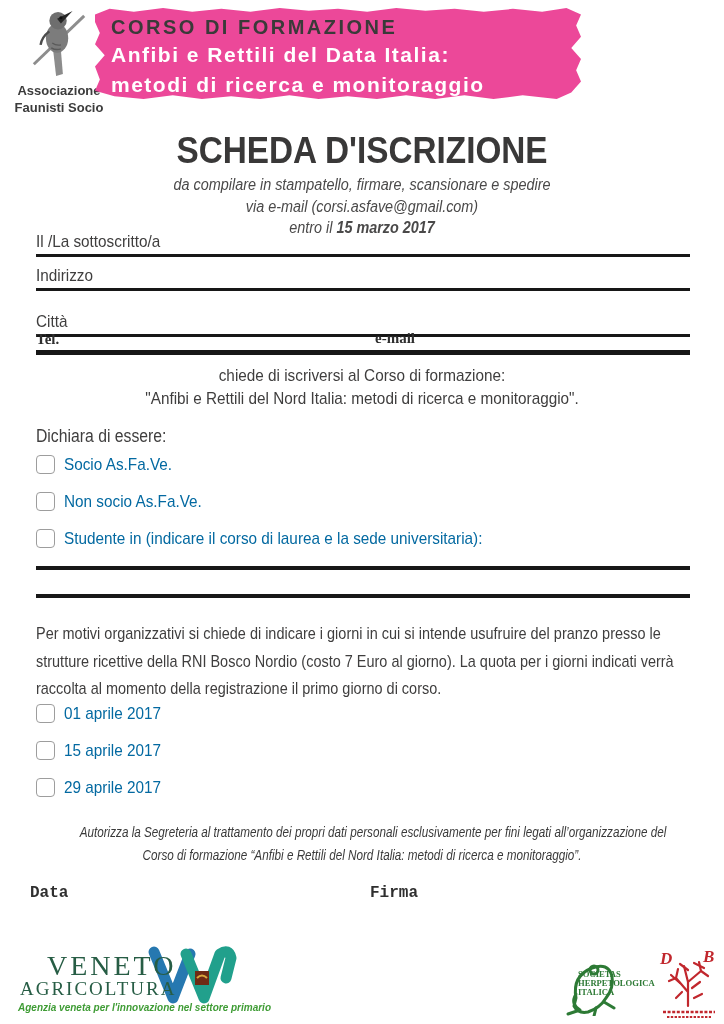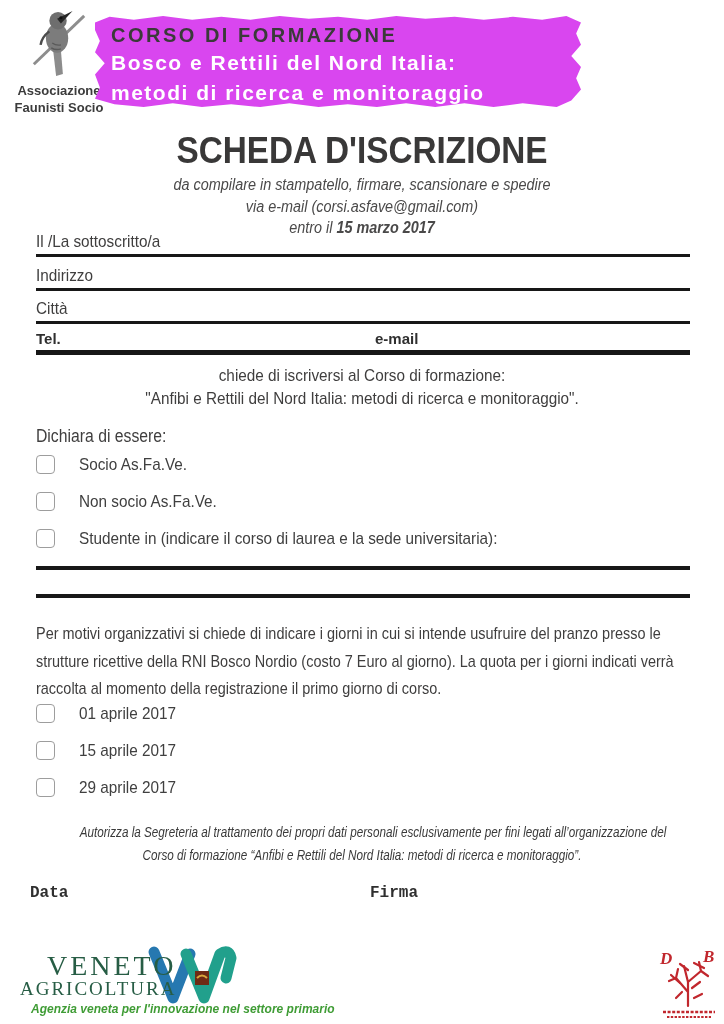--- a/index.html
+++ b/index.html
@@ -3,21 +3,21 @@
 <meta charset="utf-8">
 <style>
   html,body{margin:0;padding:0;background:#ffffff;}
   .page{position:relative;width:724px;height:1024px;background:#ffffff;overflow:hidden;
         font-family:"Liberation Sans",sans-serif;color:#3f3e3e;}
 
   
   .afv-logo{position:absolute;left:28px;top:6px;width:62px;height:72px;}
   .afv-name{position:absolute;left:4px;top:82px;width:110px;text-align:center;
             font-weight:bold;font-size:13px;line-height:17px;color:#3c3c3c;}
-  .banner{position:absolute;left:95px;top:15px;width:486px;height:93px;background:#d946ef;
+  .banner{position:absolute;left:95px;top:7px;width:486px;height:93px;background:#ec4899;
           clip-path:polygon(0% 8%,3% 2%,8% 5%,14% 1%,20% 5%,26% 2%,32% 5%,38% 1%,44% 4%,50% 2%,
           56% 5%,62% 1%,68% 4%,74% 2%,80% 5%,86% 2%,92% 5%,97% 1%,100% 8%,99% 20%,100% 32%,
           98% 44%,100% 56%,99% 68%,100% 80%,98% 92%,95% 99%,88% 95%,82% 99%,76% 95%,70% 99%,
           64% 95%,58% 99%,52% 96%,46% 99%,40% 95%,34% 99%,28% 96%,22% 99%,16% 95%,10% 99%,
           4% 96%,0% 90%,1% 78%,0% 64%,2% 52%,0% 40%,1% 28%,0% 16%);}
   .banner-inner{padding:7px 0 0 16px;}
   .banner-kicker{font-size:20px;letter-spacing:2.5px;color:#3a3a39;font-weight:600;line-height:26px;}
   .banner-line{font-size:21px;letter-spacing:1.5px;color:#ffffff;font-weight:600;line-height:30px;}
 
   
@@ -29,31 +29,31 @@
   .sub3{top:219px;font-size:16px;font-style:italic;color:#4a4949;}
   .sub3 b{font-style:italic;}
 
   
   .content{position:absolute;left:36px;top:0;width:654px;height:859px;}
   .nx{display:inline-block;transform:scaleX(0.9);transform-origin:0 50%;white-space:nowrap;}
   .field{position:absolute;left:0;width:100%;height:25px;}
   .flabel{font-size:17px;color:#3f3e3e;}
   .fline{position:absolute;left:0;bottom:0;width:100%;height:3px;background:#171717;}
   .fline.thick{height:5px;}
-  .mono{font-family:Liberation Sans, sans-serif;font-weight:bold;font-size:15px;color:#2f2f2f;}
+  .mono{font-family:Liberation Serif, serif;font-weight:bold;font-size:15px;color:#2f2f2f;}
   .emailpos{position:absolute;left:339px;top:0;}
 
   .reqline{position:absolute;left:0;width:724px;text-align:center;white-space:nowrap;
            transform:scaleX(0.9);font-size:17px;color:#3f3e3e;}
   .heading{position:absolute;left:0;font-size:17.5px;color:#3f3e3e;}
 
   .cbrow{position:absolute;left:0;height:22px;}
   .cb{position:absolute;left:0;top:0;width:19px;height:19px;background:#fff;
       border:1.5px solid #9d9d9d;border-radius:4px;box-sizing:border-box;}
-  .cblabel{position:absolute;left:43px;top:0;font-size:17px;color:#404040;}
+  .cblabel{position:absolute;left:28px;top:0;font-size:17px;color:#0369a1;}
 
   .sepline{position:absolute;left:0;width:100%;height:4px;background:#171717;}
 
   .para{position:absolute;left:0;top:620px;width:770px;transform:scaleX(0.851);
         transform-origin:0 0;font-size:17px;line-height:27.5px;color:#3f3e3e;}
 
   .privacy{position:absolute;left:0;width:724px;text-align:center;white-space:nowrap;
            transform:scaleX(0.78);font-size:15px;font-style:italic;color:#3a3a3a;line-height:23px;}
 
   .sigrow{position:absolute;top:884px;left:0;width:724px;}
@@ -61,22 +61,22 @@
             font-weight:bold;font-size:16px;color:#2f2f2f;}
   .sig-firma{position:absolute;left:370px;font-family:"Liberation Mono",monospace;
              font-weight:bold;font-size:16px;color:#2f2f2f;}
 
   
   .va{position:absolute;left:18px;top:950px;width:232px;height:70px;}
   .va-text{position:absolute;left:2px;top:2px;font-family:"Liberation Serif",serif;color:#275d45;}
   .va-l1{font-size:28px;letter-spacing:3px;line-height:27px;text-align:right;}
   .va-l2{font-size:19px;letter-spacing:2px;line-height:20px;text-align:right;}
   .va-ribbon{position:absolute;left:128px;top:-6px;width:94px;height:62px;}
-  .va-tag{position:absolute;left:0px;top:52px;width:232px;font-size:12px;font-weight:bold;
-          font-style:italic;color:#3f9c35;white-space:nowrap;margin-left:13px;}
+  .va-tag{position:absolute;left:0px;top:52px;width:232px;font-size:10px;font-weight:bold;
+          font-style:italic;color:#3f9c35;white-space:nowrap;}
 
   .shi{position:absolute;left:556px;top:958px;width:112px;height:60px;}
   .shi-frog{position:absolute;left:0;top:0;width:64px;height:58px;}
   .shi-text{position:absolute;left:22px;top:12px;font-family:"Liberation Serif",serif;
             font-weight:bold;font-size:8.6px;line-height:9px;color:#2d7a35;white-space:nowrap;}
 
   .db{position:absolute;left:658px;top:948px;width:62px;height:70px;}
 </style>
 </head>
 <body>
@@ -94,41 +94,41 @@
     <path d="M25 38 q4 3 9 2 M24 43 q5 3 10 1" stroke="#5a5a5a" stroke-width="1.4" fill="none"></path>
   </svg>
   <div class="afv-name">
     <div>Associazione</div>
     <div>Faunisti Socio</div>
   </div>
 
   <div class="banner">
     <div class="banner-inner">
       <div class="banner-kicker">CORSO DI FORMAZIONE</div>
-      <div class="banner-line">Bosco e Rettili del Nord Italia:</div>
+      <div class="banner-line">Anfibi e Rettili del Data Italia:</div>
       <div class="banner-line">metodi di ricerca e monitoraggio</div>
     </div>
   </div>
 
   <div class="ctr title">SCHEDA D'ISCRIZIONE</div>
   <div class="ctr sub1">da compilare in stampatello, firmare, scansionare e spedire</div>
   <div class="ctr sub2">via e-mail (corsi.asfave@gmail.com)</div>
   <div class="ctr sub3"><span>entro il </span><b>15 marzo 2017</b></div>
 
   <div class="content">
 
     <div class="field" style="top:232px">
       <span class="flabel nx">Il /La sottoscritto/a</span>
       <div class="fline"></div>
     </div>
     <div class="field" style="top:266px">
       <span class="flabel nx">Indirizzo</span>
       <div class="fline"></div>
     </div>
-    <div class="field" style="top:299px">
+    <div class="field" style="top:312px">
       <span class="flabel nx">Città</span>
       <div class="fline"></div>
     </div>
     <div class="field" style="top:330px">
       <span class="mono">Tel.</span>
       <span class="mono emailpos">e-mail</span>
       <div class="fline thick"></div>
     </div>
 
     <div class="reqline" style="top:366px;left:-36px">chiede di iscriversi al Corso di formazione:</div>
@@ -183,20 +183,35 @@
       <rect x="49" y="27" width="14" height="14" fill="#6e2a14"></rect>
       <path d="M51 34 q5 -5 10 0" stroke="#d9a73c" stroke-width="2" fill="none"></path>
     </svg>
     <div class="va-text">
       <div class="va-l1">VENETO</div>
       <div class="va-l2">AGRICOLTURA</div>
     </div>
     <div class="va-tag">Agenzia veneta per l'innovazione nel settore primario</div>
   </div>
 
+  <div class="shi">
+    <svg class="shi-frog" viewBox="0 0 64 58">
+      <g fill="none" stroke="#2d7a35" stroke-width="3" stroke-linecap="round" stroke-linejoin="round">
+        <path d="M20 40 Q16 18 36 10 Q52 4 56 18 Q58 30 50 40 Q44 50 32 54 Q22 56 18 48 Z"></path>
+        <circle cx="38" cy="12" r="4"></circle>
+        <path d="M24 52 L12 56 M24 52 Q14 46 20 36"></path>
+        <path d="M40 50 L38 58 M48 44 L58 50"></path>
+      </g>
+    </svg>
+    <div class="shi-text">
+      <div>SOCIETAS</div>
+      <div>HERPETOLOGICA</div>
+      <div>ITALICA</div>
+    </div>
+  </div>
 
   <div class="db">
     <svg viewBox="0 0 62 72" width="62" height="72">
       <text x="2" y="16" font-family="Liberation Serif,serif" font-style="italic" font-weight="bold" font-size="17" fill="#c1272d">D</text>
       <text x="45" y="14" font-family="Liberation Serif,serif" font-style="italic" font-weight="bold" font-size="17" fill="#c1272d">B</text>
       <g stroke="#c1272d" stroke-width="2.2" fill="none" stroke-linecap="round">
         <path d="M30 58 L30 34 M30 44 L18 30 M18 30 L11 33 M18 30 L20 21 M30 34 L43 23 M43 23 L50 28 M43 23 L41 14 M30 34 L26 18"></path>
         <path d="M13 27 L22 35 M36 15 L46 20 M22 16 L30 22 M34 40 L42 34 M24 44 L18 50 M36 50 L44 46"></path>
       </g>
       <line x1="5" y1="64" x2="57" y2="64" stroke="#c1272d" stroke-width="2.4" stroke-dasharray="3 1.6"></line>

